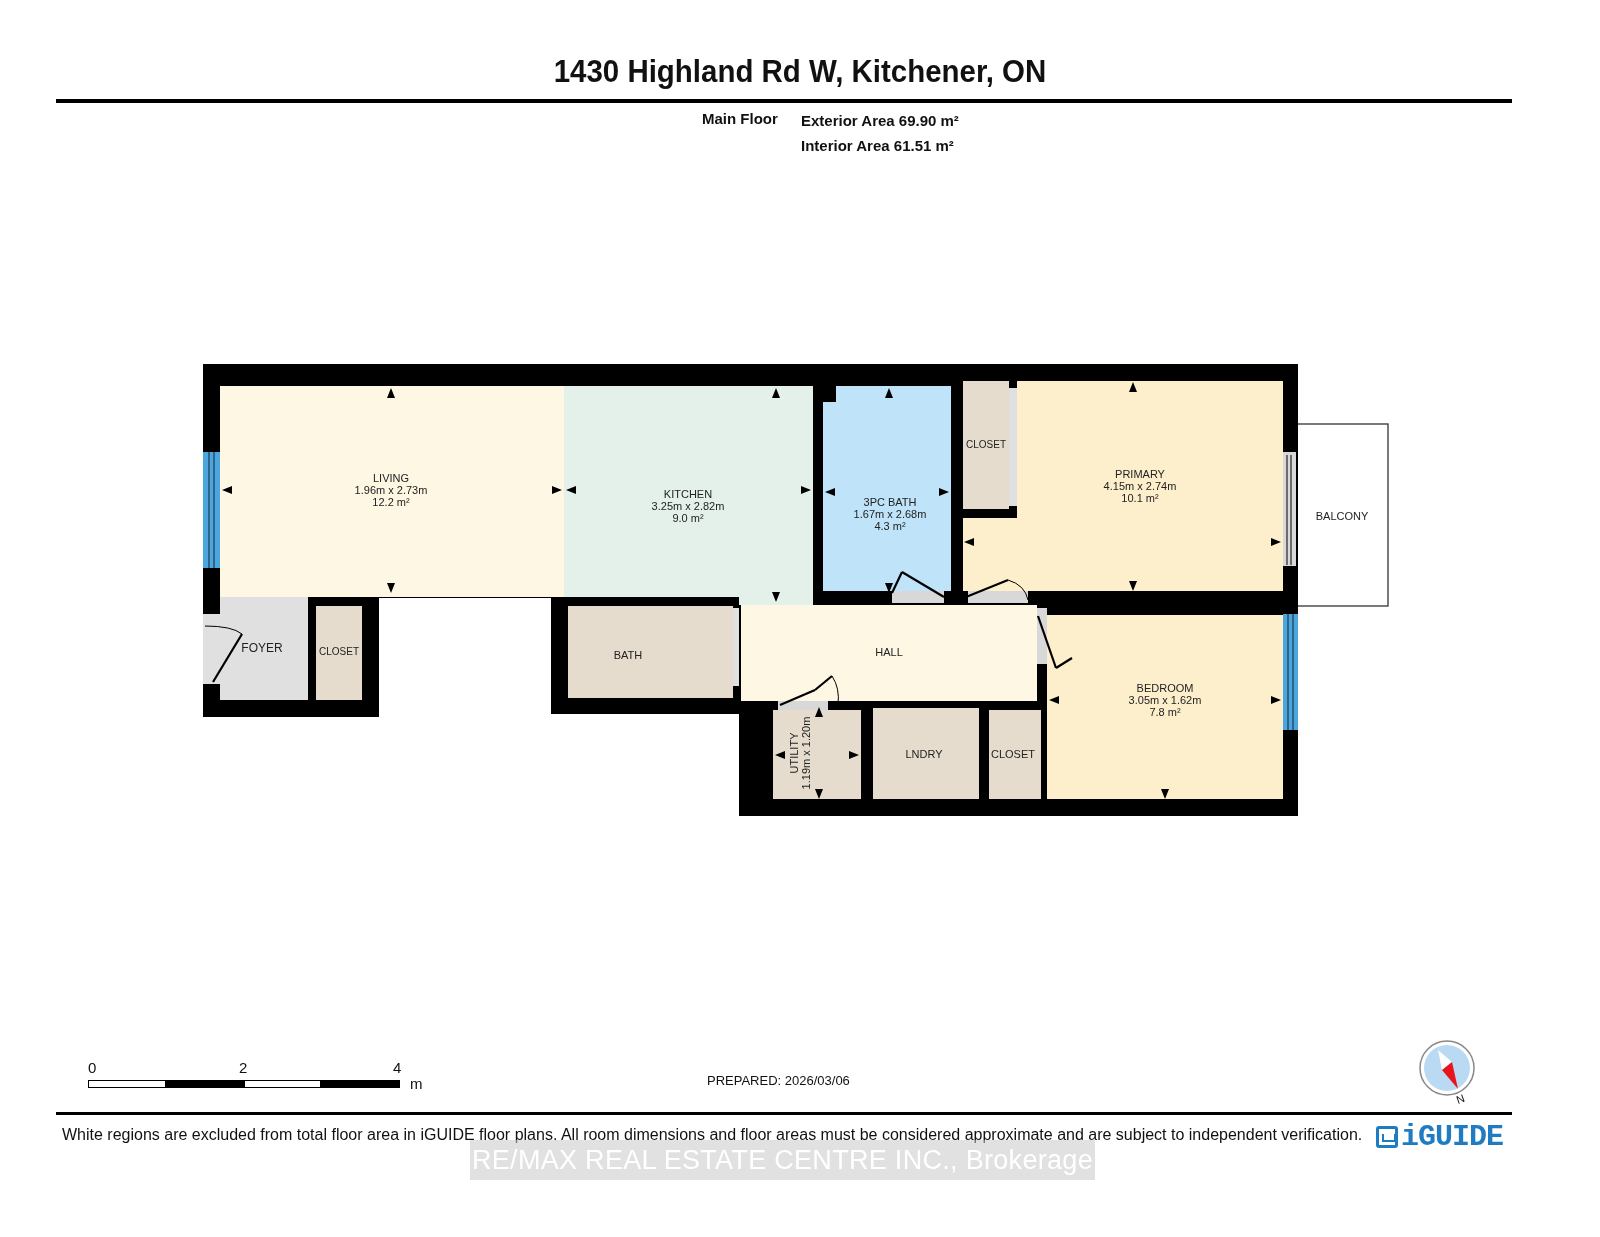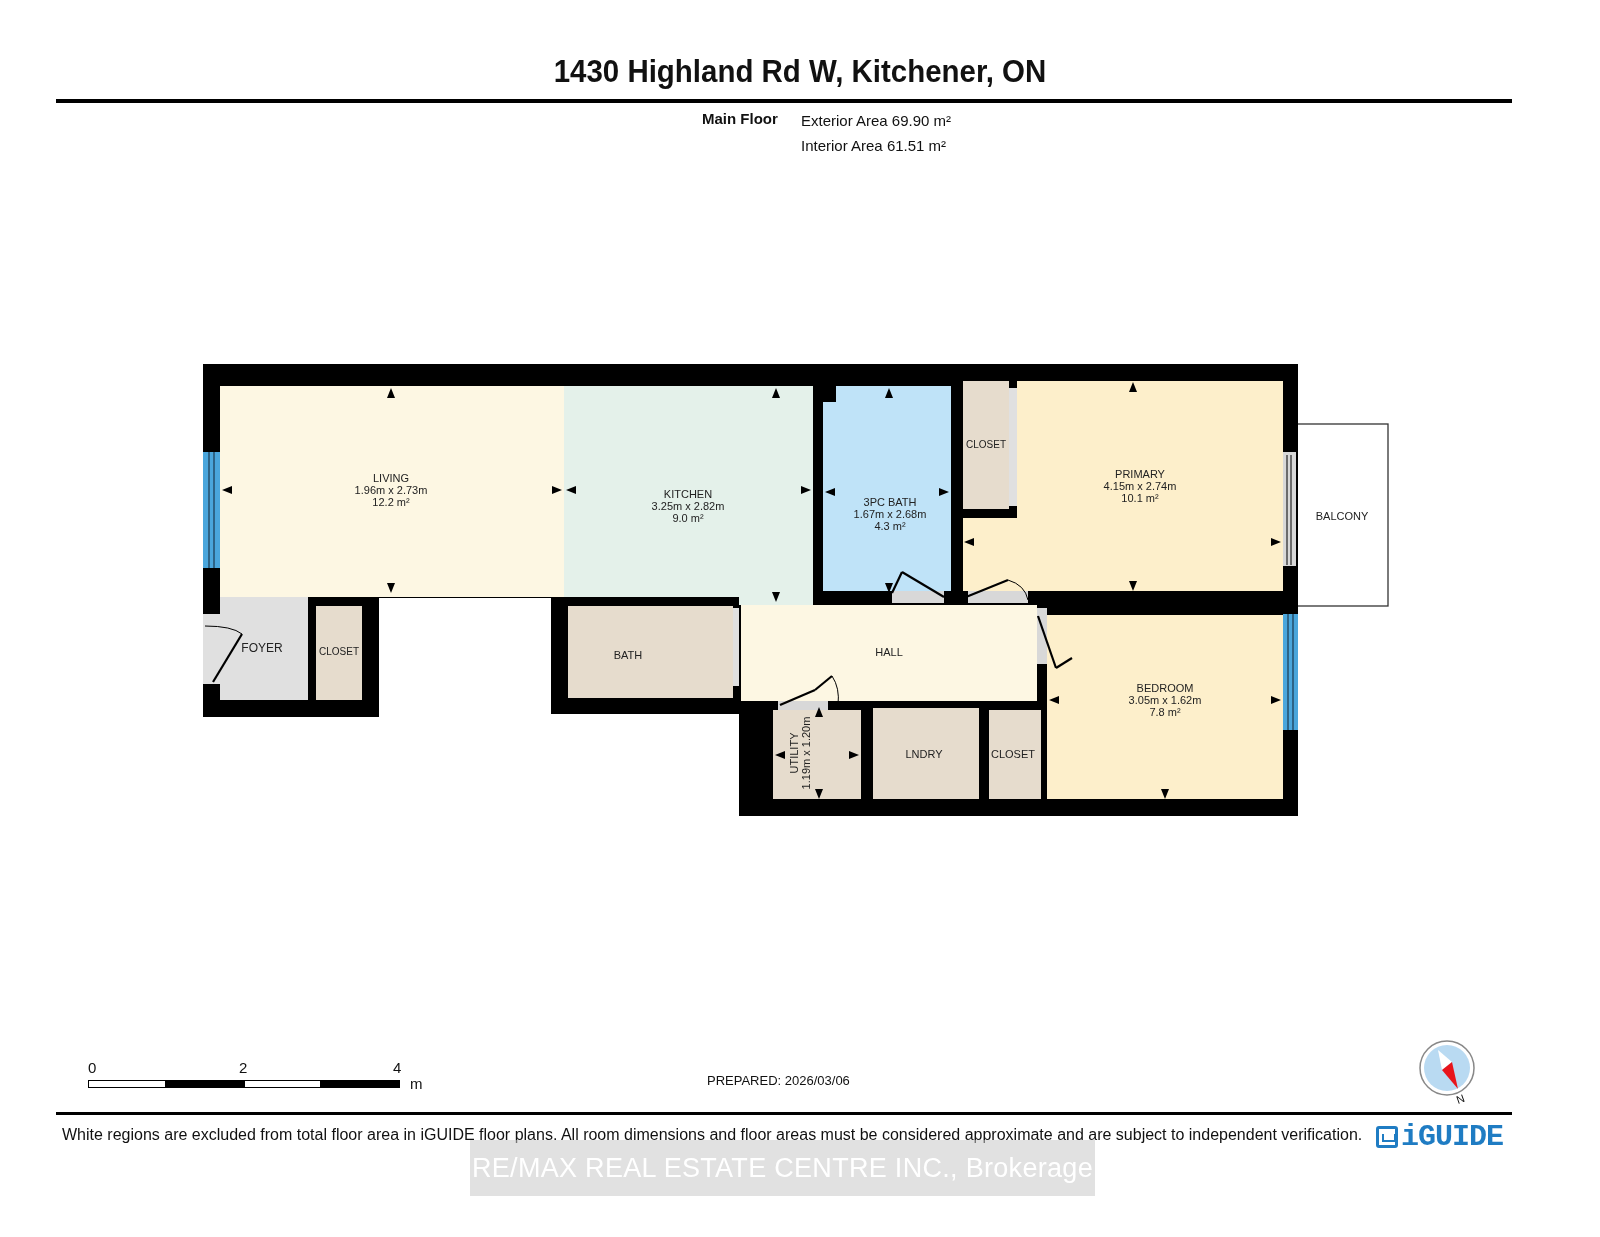--- a/index.html
+++ b/index.html
@@ -2,29 +2,29 @@
 <html><head>
 <meta charset="utf-8">
 <style>
   html, body { margin: 0; padding: 0; background: #ffffff; }
   body { width: 1600px; height: 1237px; position: relative; overflow: hidden;
          font-family: "Liberation Sans", sans-serif; color: #111; }
   .abs { position: absolute; }
   .title { left: 0; width: 1600px; top: 54px; text-align: center; font-size: 31px; font-weight: bold; letter-spacing: 0px; transform: scaleX(0.95); }
   .rule-top { left: 56px; top: 99px; width: 1456px; height: 4px; background: #000; }
   .floor-label { left: 702px; top: 110px; font-size: 15px; font-weight: bold; }
-  .area-line { left: 801px; font-size: 15px; }
+  .area-line { left: 801px; font-size: 15px; font-weight: bold; }
   .plan { left: 0; top: 0; width: 1600px; height: 1237px; }
   .room-label { position: absolute; text-align: center; font-size: 11px; line-height: 12px; color: #222; transform: translate(-50%, -50%); white-space: nowrap; }
   .scale { left: 88px; top: 1080px; }
   .scale-num { position: absolute; font-size: 15px; }
   .prepared { left: 707px; top: 1073px; font-size: 13px; }
   .rule-bottom { left: 56px; top: 1112px; width: 1456px; height: 3px; background: #000; }
   .disclaimer { left: 62px; top: 1126px; font-size: 16px; }
-  .watermark { left: 470px; top: 1140px; font-size: 27px; color: #ffffff; background: rgba(200,200,200,0.55); padding: 12px 2px; letter-spacing: 0.3px; line-height: 32px; }
+  .watermark { left: 470px; top: 1140px; font-size: 27px; color: #ffffff; background: rgba(200,200,200,0.55); padding: 4px 2px; letter-spacing: 0.3px; line-height: 32px; }
   .logo { left: 1376px; top: 1120px; font-size: 30px; font-weight: bold; color: #1f7cc3; display: flex; align-items: center; letter-spacing: -1px; font-family: Liberation Mono, monospace; }
   .logo-box { width: 22px; height: 22px; border: 3px solid #1f7cc3; border-radius: 3px; margin-right: 3px; box-sizing: border-box; position: relative; }
   .logo-box::after { content: ""; position: absolute; left: 3px; bottom: 3px; width: 10px; height: 6px; border: 2px solid #1f7cc3; border-top: none; }
   .compass { left: 1418px; top: 1040px; }
 </style>
 </head>
 <body>
 
 <div class="abs title">1430 Highland Rd W, Kitchener, ON</div>
 <div class="abs rule-top"></div>

